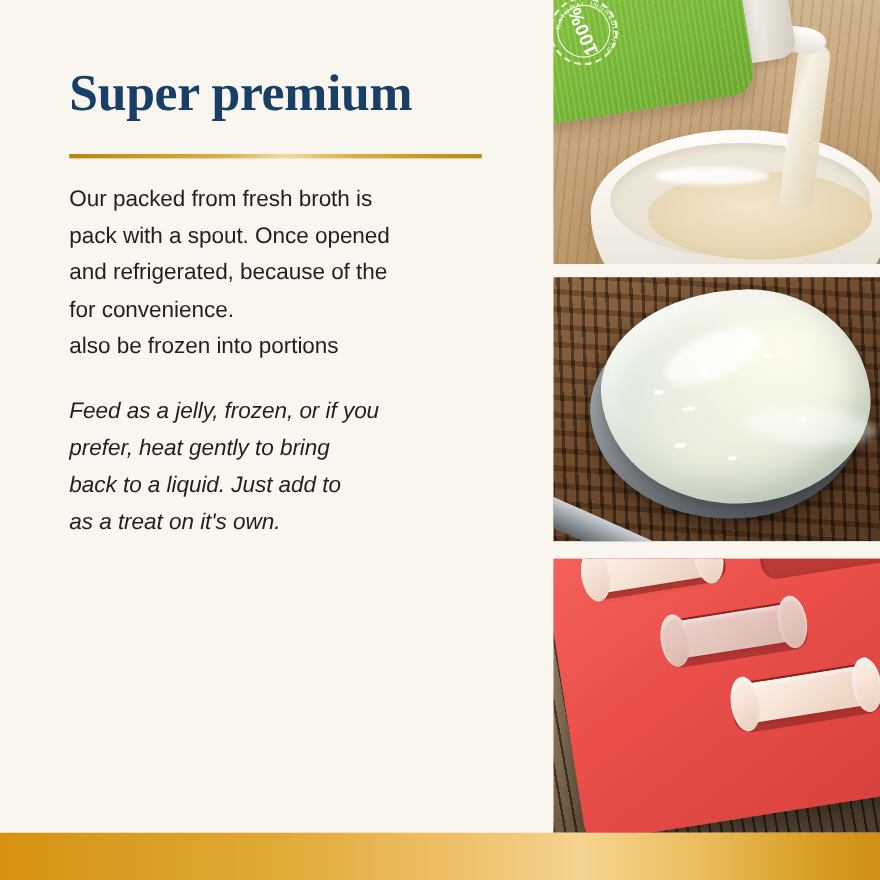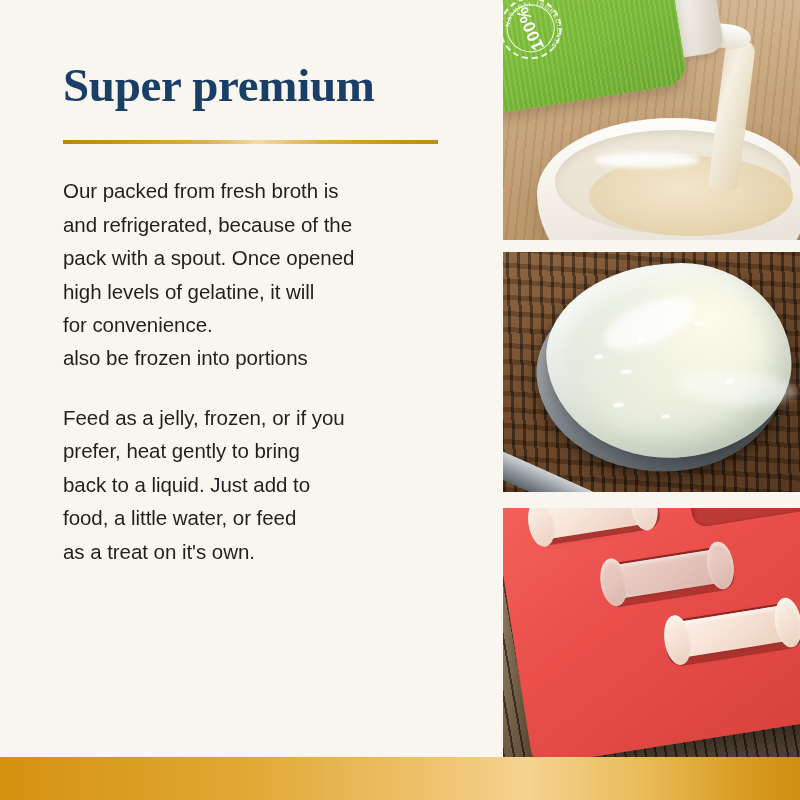--- a/index.html
+++ b/index.html
@@ -46,28 +46,28 @@
        #b8860f 0%,
        #c8941a 14%,
        #dcb04a 38%,
        #f2dba4 52%,
        #dcb04a 68%,
        #c8941a 88%,
        #bd8c12 100%);
   }
 
   .body-copy {
-    margin-top:30px;
+    margin-top:20px;
     font-family:"Liberation Sans", sans-serif;
     font-size:20.5px;
     line-height:1.63;
     color:#231f20;
     letter-spacing:-0.05px;
   }
-  .body-copy p + p { margin-top:26px; }
+  .body-copy p + p { margin-top:26px;font-style:italic; }
   .body-copy .ln { display:block; white-space:nowrap; }
 
   
   .img-col {
     position:absolute;
     left:503px; top:0;
     width:297px; height:757px;
   }
 
   .photo {
@@ -341,31 +341,29 @@
 
     <h1 class="headline">
       <span class="line">Super premium</span>
     </h1>
 
     <div class="gold-rule"></div>
 
     <div class="body-copy">
       <p>
         <span class="ln">Our packed from fresh broth is</span>
+        <span class="ln">pack with a spout. Once opened</span>
         <span class="ln">and refrigerated, because of the</span>
-        <span class="ln">pack with a spout. Once opened</span>
-        <span class="ln">high levels of gelatine, it will</span>
         <span class="ln">for convenience.</span>
         <span class="ln">also be frozen into portions</span>
       </p>
       <p>
         <span class="ln">Feed as a jelly, frozen, or if you</span>
         <span class="ln">prefer, heat gently to bring</span>
         <span class="ln">back to a liquid. Just add to</span>
-        <span class="ln">food, a little water, or feed</span>
         <span class="ln">as a treat on it's own.</span>
       </p>
     </div>
   </div>
 
   <div class="img-col">
 
     <div class="photo photo-1">
       <div class="ph-inner">
         <div class="wood-light"></div>

